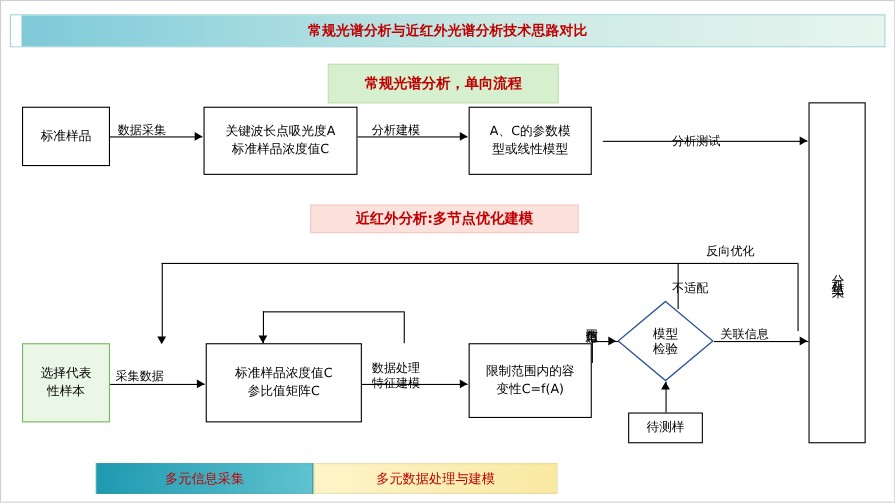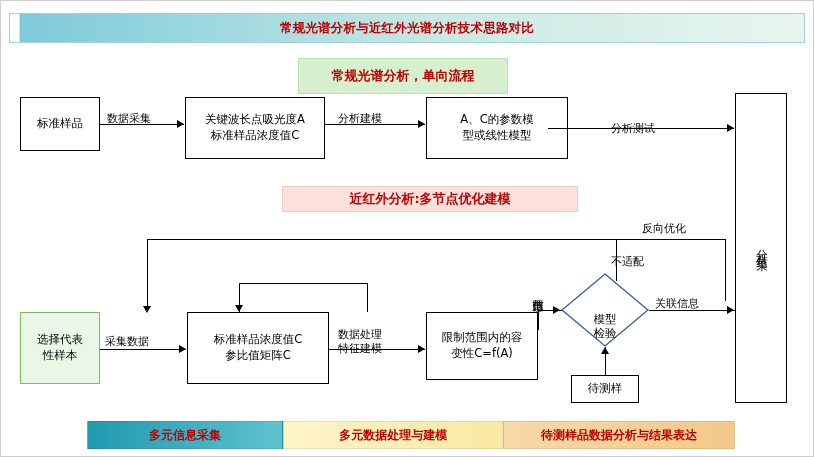--- a/index.html
+++ b/index.html
@@ -43,21 +43,21 @@
   
   .banner {
     display: flex; align-items: center; justify-content: center;
     font-size: 13px; font-weight: bold; color: #c00000;
   }
   #banner-conventional {
     left: 297px; top: 57px; width: 210px; height: 36px;
     background: #d6f0cf; border: 1px solid #bfe3b5;
   }
   #banner-nir {
-    left: 281px; top: 185px; width: 296px; height: 26px;
+    left: 281px; top: 185px; width: 244px; height: 26px;
     background: #fbe0dc; border: 1px solid #f3c9c3;
   }
 
   
   .box {
     border: 1px solid #000000;
     background: #ffffff;
     display: flex; align-items: center; justify-content: center;
     text-align: center;
     font-size: 11.5px;
@@ -107,30 +107,30 @@
     width: 0; height: 0;
     border-left: 4px solid transparent;
     border-right: 4px solid transparent;
     border-top: 7px solid #000000;
   }
 
   
   #diamond-wrap { left: 560px; top: 272px; width: 88px; height: 74px; }
   #diamond-wrap svg { display: block; }
   #diamond-label {
-    position: absolute; left: 0; top: 16px; width: 88px; height: 74px;
+    position: absolute; left: 0; top: 0; width: 88px; height: 74px;
     display: flex; align-items: center; justify-content: center;
     font-size: 11.5px; color: #000000; text-align: center; line-height: 1.25;
   }
 
   
   #footer { left: 86px; top: 420px; width: 648px; height: 26px; display: flex; }
   .footer-cell {
     height: 26px; display: flex; align-items: center; justify-content: center;
-    font-size: 12px; font-weight: bold; color: #c00000;
+    font-size: 12px; font-weight: normal; color: #c00000;
     border: 1px solid rgba(0,0,0,0.08);
   }
   #footer-cell-0 { width: 196px; background: linear-gradient(to right,#1f9ab0,#5fc2cf); }
   #footer-cell-1 { width: 220px; background: linear-gradient(to right,#fdf4c8,#f9e9a2); }
   #footer-cell-2 { width: 232px; background: linear-gradient(to right,#f7d9a8,#f3c98a); }
 </style>
 </head>
 <body>
 
 <div id="stage">
@@ -148,21 +148,21 @@
   <div class="abs arrow-r" style="left:176px; top:119px;"></div>
   <div class="abs conn-label" style="left:106px; top:110px;">数据采集</div>
 
   <div class="abs box" style="left:184px; top:96px; width:140px; height:62px; white-space:pre-line;">关键波长点吸光度A
 标准样品浓度值C</div>
 
   <div class="abs hline" style="left:324px; top:123px; width:100px;"></div>
   <div class="abs arrow-r" style="left:417px; top:119px;"></div>
   <div class="abs conn-label" style="left:337px; top:94px;margin-top:16px;">分析建模</div>
 
-  <div class="abs box" style="left:425px; top:96px; width:142px; height:62px; white-space:pre-line;">A、C的参数模
+  <div class="abs box" style="left:425px; top:96px; width:112px; height:62px; white-space:pre-line;">A、C的参数模
 型或线性模型</div>
 
   <div class="abs hline" style="left:547px; top:127px; width:186px;"></div>
   <div class="abs arrow-r" style="left:726px; top:123px;"></div>
   <div class="abs conn-label" style="left:610px; top:120px;">分析测试</div>
 
   <div class="abs box vertical" style="left:734px; top:92px; width:52px; height:310px;">分析结果</div>
 
   <div class="abs banner" id="banner-nir">近红外分析:多节点优化建模</div>
 
@@ -216,16 +216,15 @@
   <div class="abs arrow-r" style="left:726px; top:305px;"></div>
   <div class="abs conn-label" style="left:654px; top:295px;">关联信息</div>
 
   <div class="abs box" style="left:570px; top:374px; width:68px; height:28px;">待测样</div>
   <div class="abs vline" style="left:604px; top:346px; height:28px;"></div>
   <div class="abs arrow-u" style="left:600px; top:346px;"></div>
 
   <div class="abs" id="footer">
     <div class="footer-cell" id="footer-cell-0">多元信息采集</div>
     <div class="footer-cell" id="footer-cell-1">多元数据处理与建模</div>
-    <div class="footer-cell" id="footer-cell-2">待测样品数据分析与结果表达</div>
   </div>
 
 </div>
 
 </body></html>

